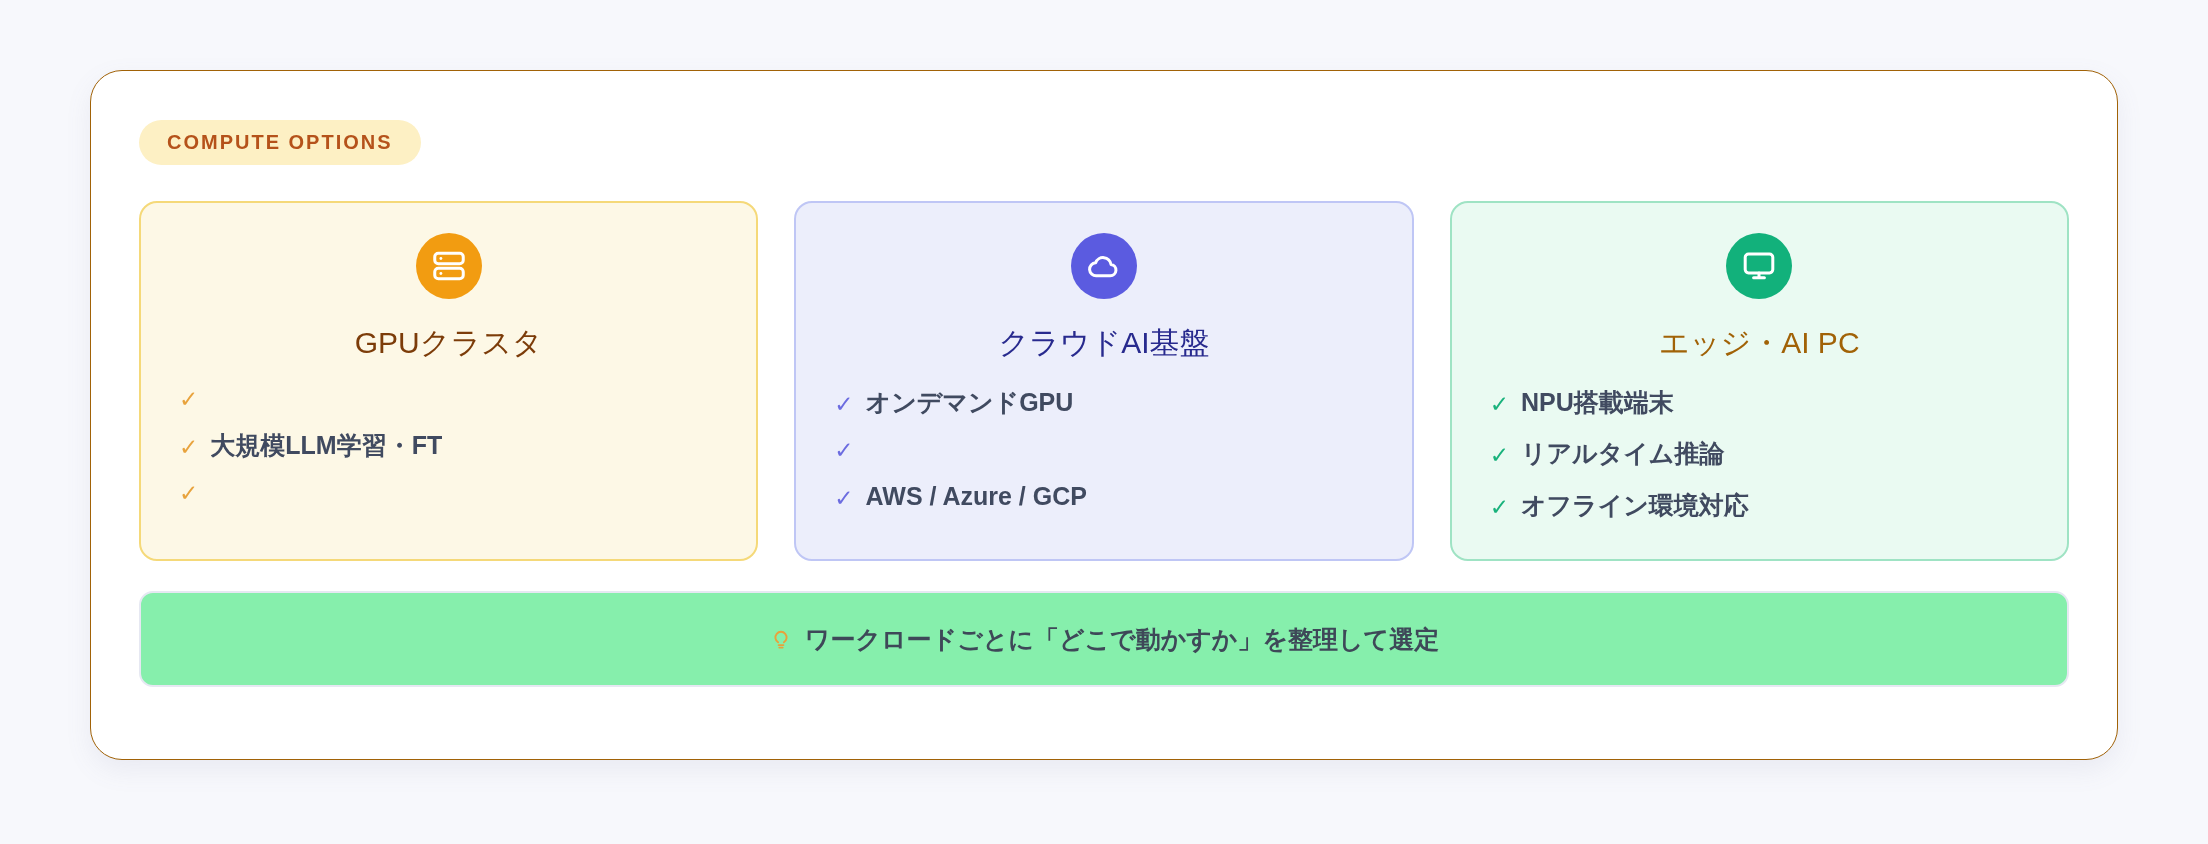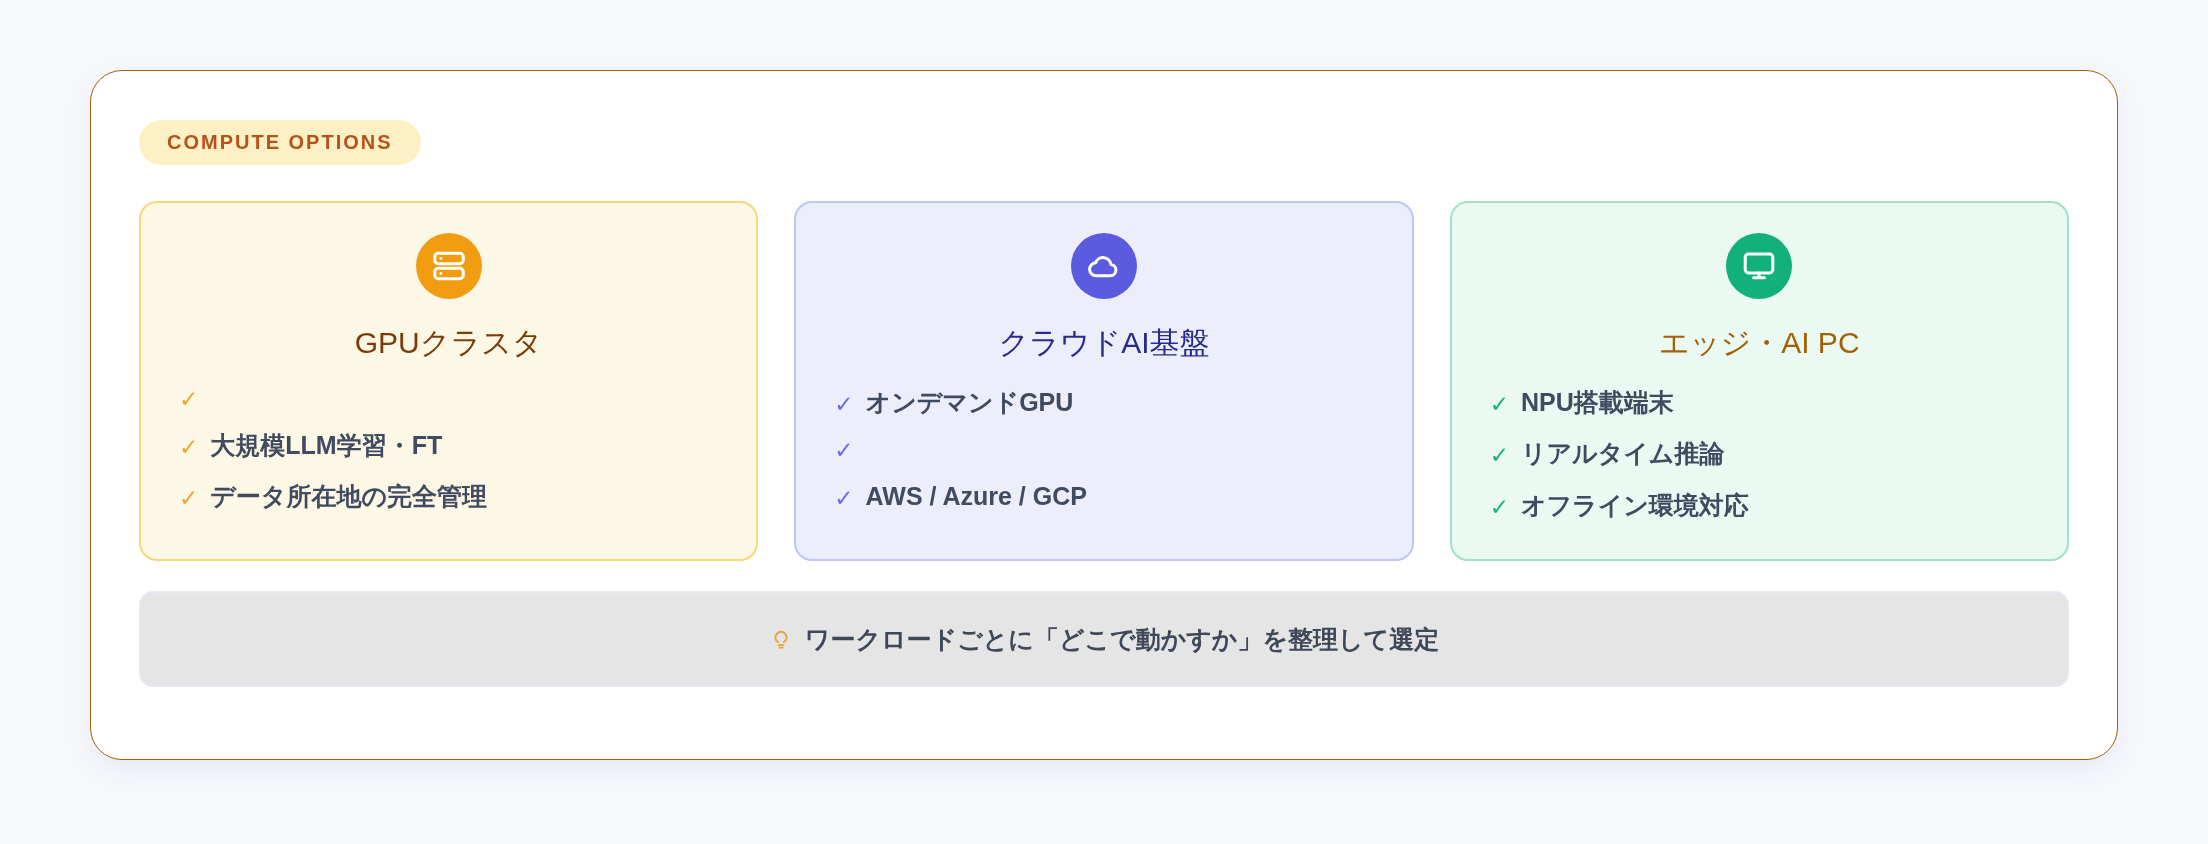--- a/index.html
+++ b/index.html
@@ -145,21 +145,21 @@
   .card-edge  { background: #eafaf2; border-color: #9fe3c4; }
   .card-edge  .card-icon  { background: #12b17b; }
   .card-edge  .card-title { color: #a16207; }
   .card-edge  .check      { color: #19b27c; }
 
   
   .note {
     box-sizing: border-box;
     margin-top: 30px;
     height: 96px;
-    background: #e5e5e5;
+    background: #86efac;
     border: 2px solid #e6e8f2;
     border-radius: 14px;
     display: flex;
     align-items: center;
     justify-content: center;
     gap: 12px;
   }
   .note-icon {
     display: flex;
     align-items: center;
@@ -199,21 +199,20 @@
         <ul class="feature-list">
           <li class="feature-item">
             <span class="check">✓</span>
           </li>
           <li class="feature-item">
             <span class="check">✓</span>
             <span class="feature-text">大規模LLM学習・FT</span>
           </li>
           <li class="feature-item">
             <span class="check">✓</span>
-            <span class="feature-text">データ所在地の完全管理</span>
           </li>
         </ul>
       </div>
 
       <div class="card card-cloud">
         <div class="card-icon">
           <svg width="36" height="36" viewBox="0 0 24 24" fill="none" stroke="#ffffff" stroke-width="2" stroke-linecap="round" stroke-linejoin="round">
             <path d="M7 18.5h9.2a3.8 3.8 0 0 0 .45-7.57 5.3 5.3 0 0 0-10.2-1.1A3.95 3.95 0 0 0 7 18.5z"></path>
           </svg>
         </div>

